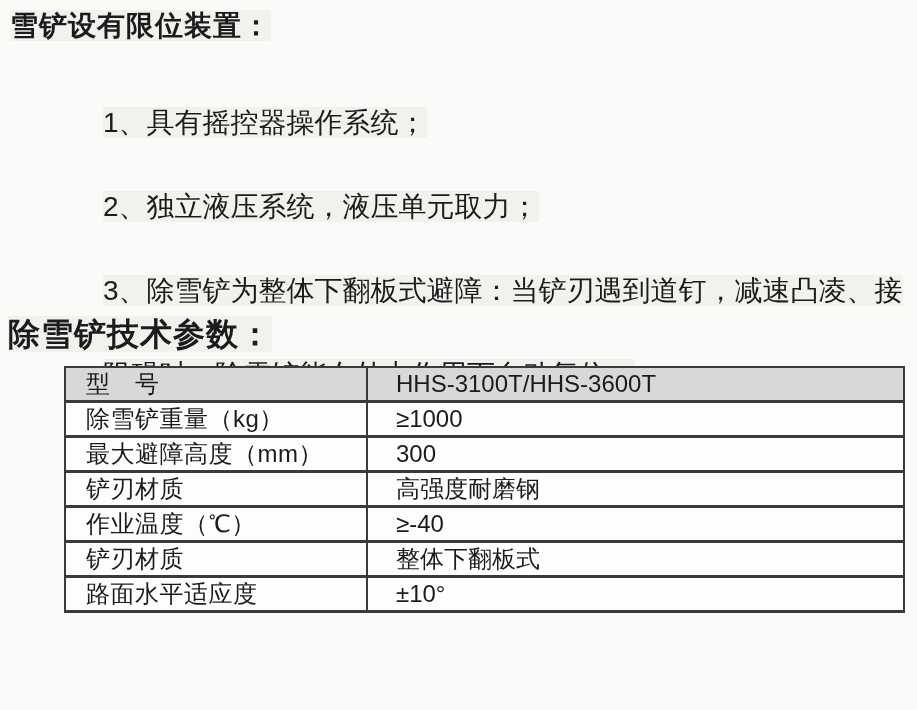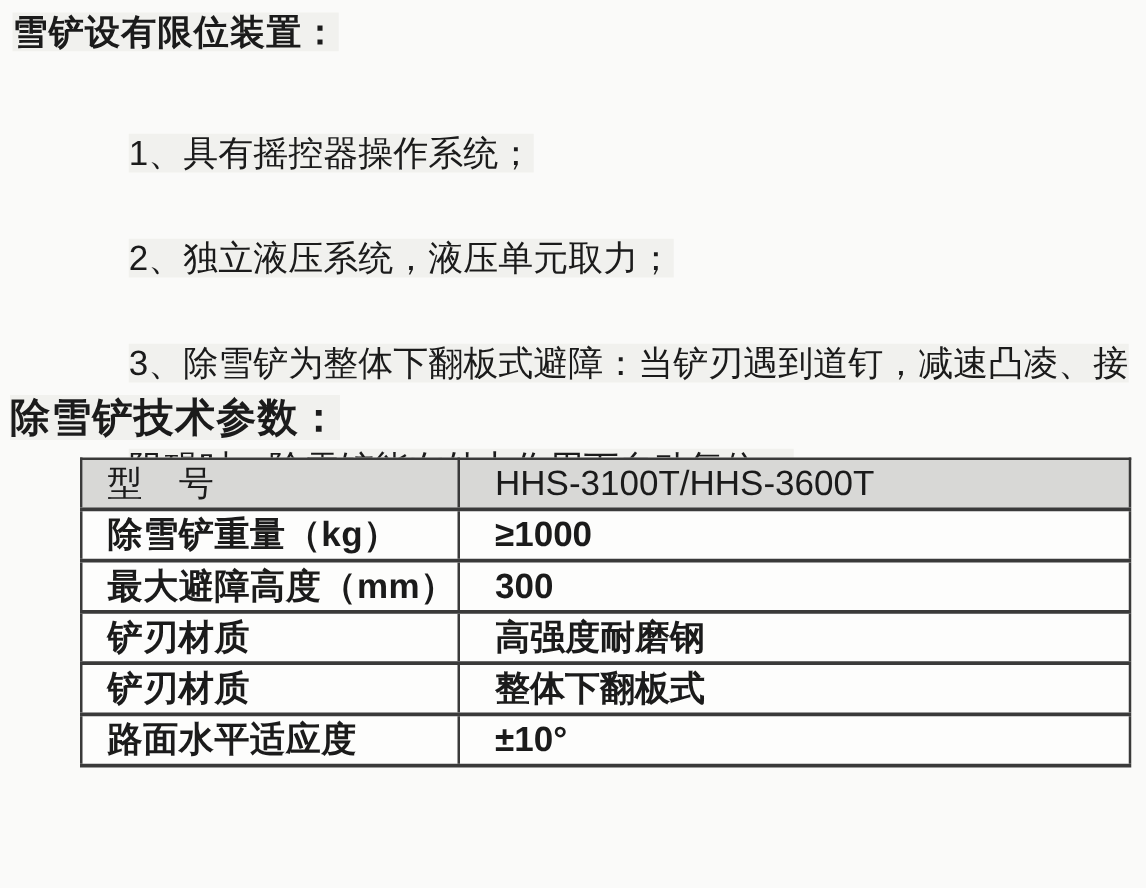--- a/index.html
+++ b/index.html
@@ -51,34 +51,34 @@
   }
   .hl { background: var(--highlight); }
   .spec-table {
     position: absolute;
     left: 64px;
     top: 366px;
     width: 841px;
     border-collapse: collapse;
     table-layout: fixed;
     background: #fdfdfc;
-    font-size: 28px;
+    font-size: 24px;
   }
   .spec-table col.c1 { width: 302px; }
   .spec-table th, .spec-table td {
     border: 2px solid var(--border);
     border-bottom-width: 3px;
     font-weight: 400;
     text-align: left;
     vertical-align: middle;
     overflow: hidden;
     white-space: nowrap;
   }
   .spec-table th { height: 32px; background: var(--header-bg); }
-  .spec-table td { height: 33px; background: #fdfdfc; font-weight: bold; }
+  .spec-table td { height: 33px; background: #fdfdfc; }
   .spec-table .label { padding-left: 20px; letter-spacing: 0.5px; }
   .spec-table .value { padding-left: 28px; }
 </style>
 </head>
 <body>
 
 <div class="page">
 
   <div class="heading-1">
     <span class="hl">雪铲设有限位装置：</span>
@@ -125,20 +125,24 @@
       </tr>
       <tr>
         <td class="label">最大避障高度（mm）</td>
         <td class="value">300</td>
       </tr>
       <tr>
         <td class="label">铲刃材质</td>
         <td class="value">高强度耐磨钢</td>
       </tr>
       <tr>
+        <td class="label">作业温度（℃）</td>
+        <td class="value">≥-40</td>
+      </tr>
+      <tr>
         <td class="label">铲刃材质</td>
         <td class="value">整体下翻板式</td>
       </tr>
       <tr>
         <td class="label">路面水平适应度</td>
         <td class="value">±10°</td>
       </tr>
     </tbody>
   </table>
 

